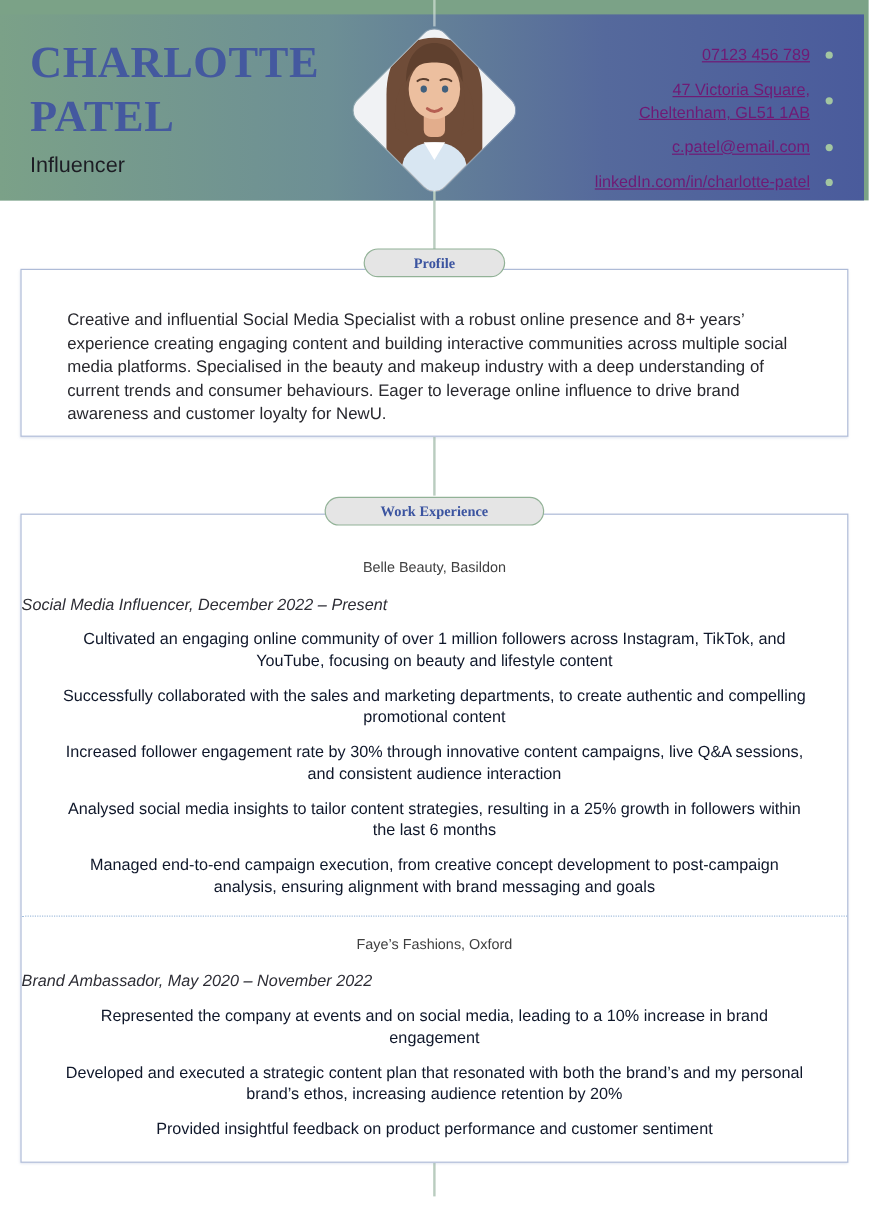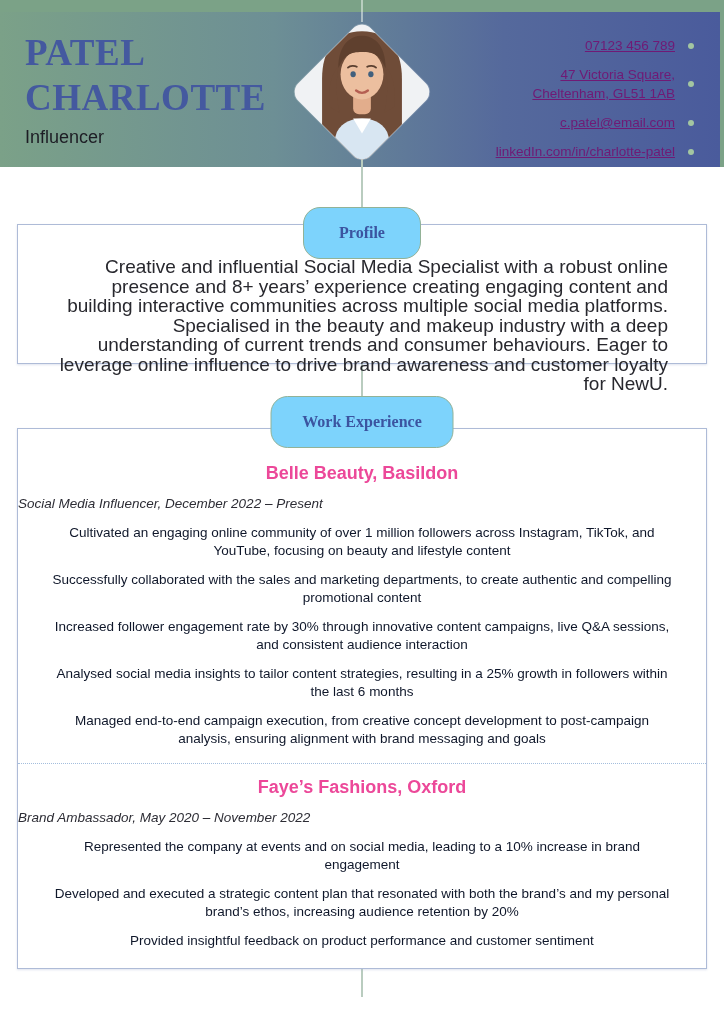--- a/index.html
+++ b/index.html
@@ -37,52 +37,52 @@
   .line-below-diamond { position:absolute; left:361px; top:152px; width:1.5px; height:15px; background:#b9ccbf; }
 
   
   .connector { position:absolute; left:361px; width:1.5px; background:#b9ccbf; }
   .conn-1 { top:167px; height:42px; }
   .conn-2 { top:364px; height:49px; }
   .conn-3 { top:969px; height:28px; }
 
   
   .pill { position:absolute; left:50%; transform:translateX(-50%);
-    height:52px; background:#7dd3fc; border:1.5px solid #92b297; border-radius:17px;
+    height:24px; background:#e5e5e5; border:1.5px solid #92b297; border-radius:17px;
     display:flex; align-items:center; justify-content:center; z-index:3; padding:0 26px;
-    font-family:"Liberation Serif","DejaVu Serif",serif; font-weight:bold; font-size:16px; color:#3b54a0; }
+    font-family:"Liberation Serif","DejaVu Serif",serif; font-weight:bold; font-size:12px; color:#3b54a0; }
   .pill-profile { top:207px; min-width:118px; }
-  .pill-work { top:396px; min-width:183px; }
+  .pill-work { top:414px; min-width:183px; }
 
   
   .box { position:absolute; left:17px; width:690px; background:#ffffff;
     border:1px solid #aebbd7; box-shadow:0 1px 2px rgba(160,175,205,0.35); }
   .profile-box { top:224px; height:140px; }
   .work-box { top:428px; height:541px; padding-top:36px; }
 
-  .profile-text { margin:32px auto 0; max-width:612px; text-align:right;
-    font-size:19px; line-height:19.5px; color:#28282e; }
+  .profile-text { margin:32px auto 0; max-width:612px; text-align:left;
+    font-size:14px; line-height:19.5px; color:#28282e; }
 
-  .company { text-align:center; font-size:18px; line-height:16px; font-weight:bold; color:#ec4899; }
+  .company { text-align:center; font-size:12px; line-height:16px; font-weight:normal; color:#404040; }
   .company + .role, .role { margin-top:14px; font-style:italic; font-size:13.5px; line-height:18px; color:#2d2d35; }
   .bullet { margin:11px auto 0; max-width:620px; text-align:center; font-size:13.5px; line-height:18px; color:#0f172a; }
   .job-divider { margin-top:15px; border:0; border-top:1px dotted #a4bedd; height:0; }
   .job2-company { margin-top:15px; }
 </style>
 </head>
 <body>
 
 <div class="page">
 
   <div class="header">
     <div class="header-gradient"></div>
 
     <div class="name-block">
+      <div class="name-line">CHARLOTTE</div>
       <div class="name-line">PATEL</div>
-      <div class="name-line">CHARLOTTE</div>
       <div class="job-title">Influencer</div>
     </div>
 
     <div class="line-above-diamond"></div>
     <div class="line-below-diamond"></div>
 
     <div class="diamond">
       <div class="diamond-inner">
         <svg viewBox="0 0 100 100" preserveAspectRatio="xMidYMid slice">
           <rect x="0" y="0" width="100" height="100" fill="#f0f2f4"></rect>

